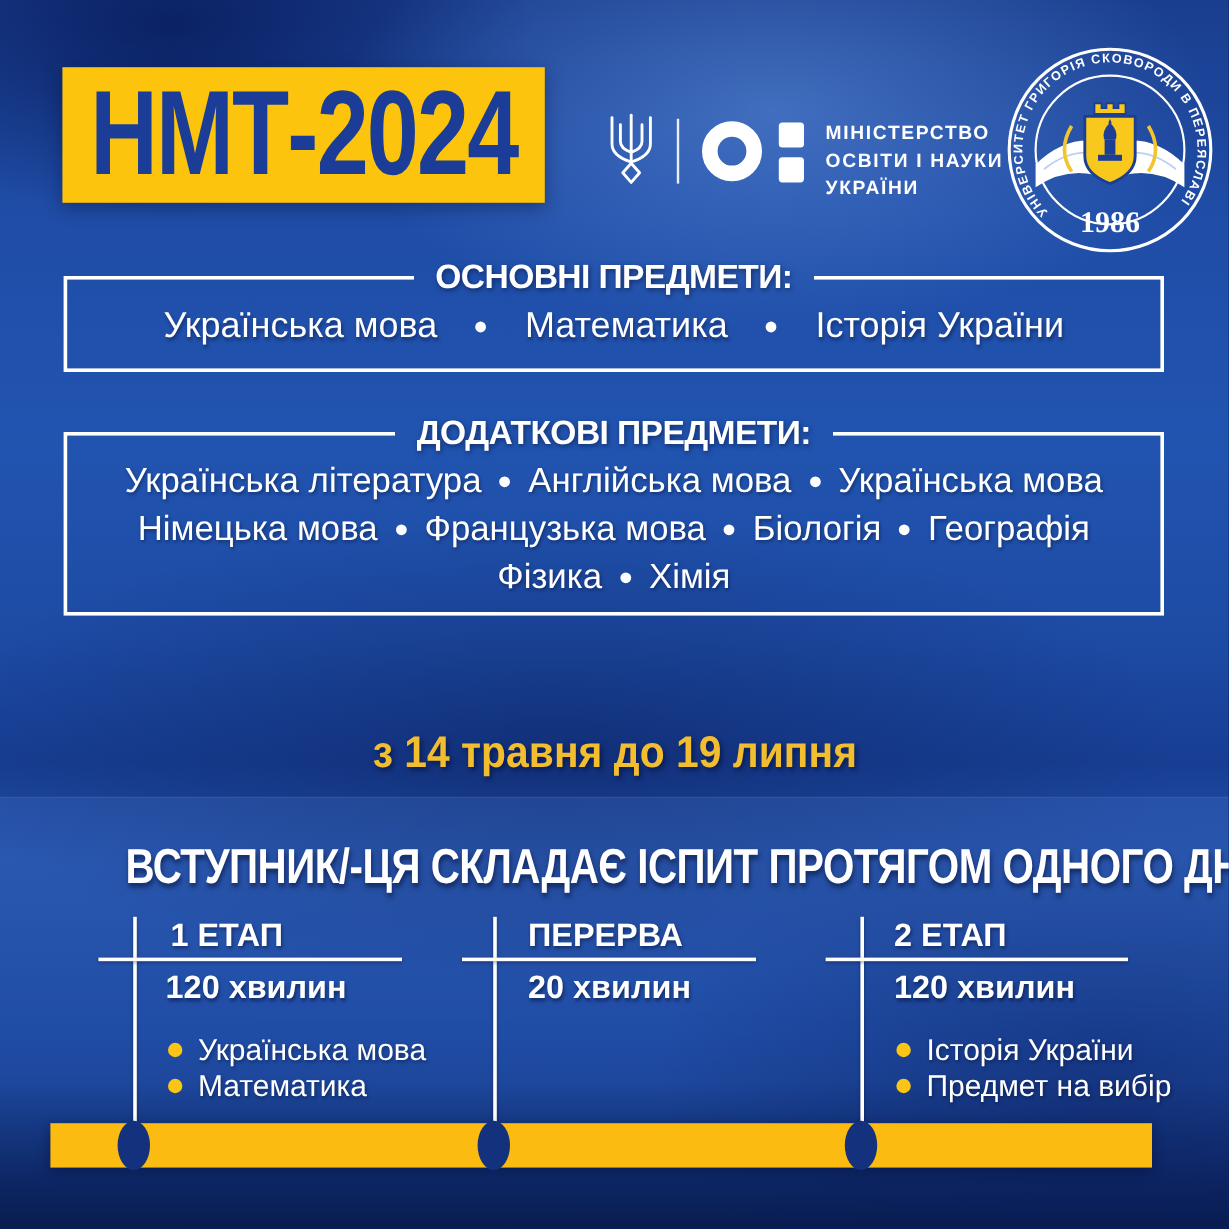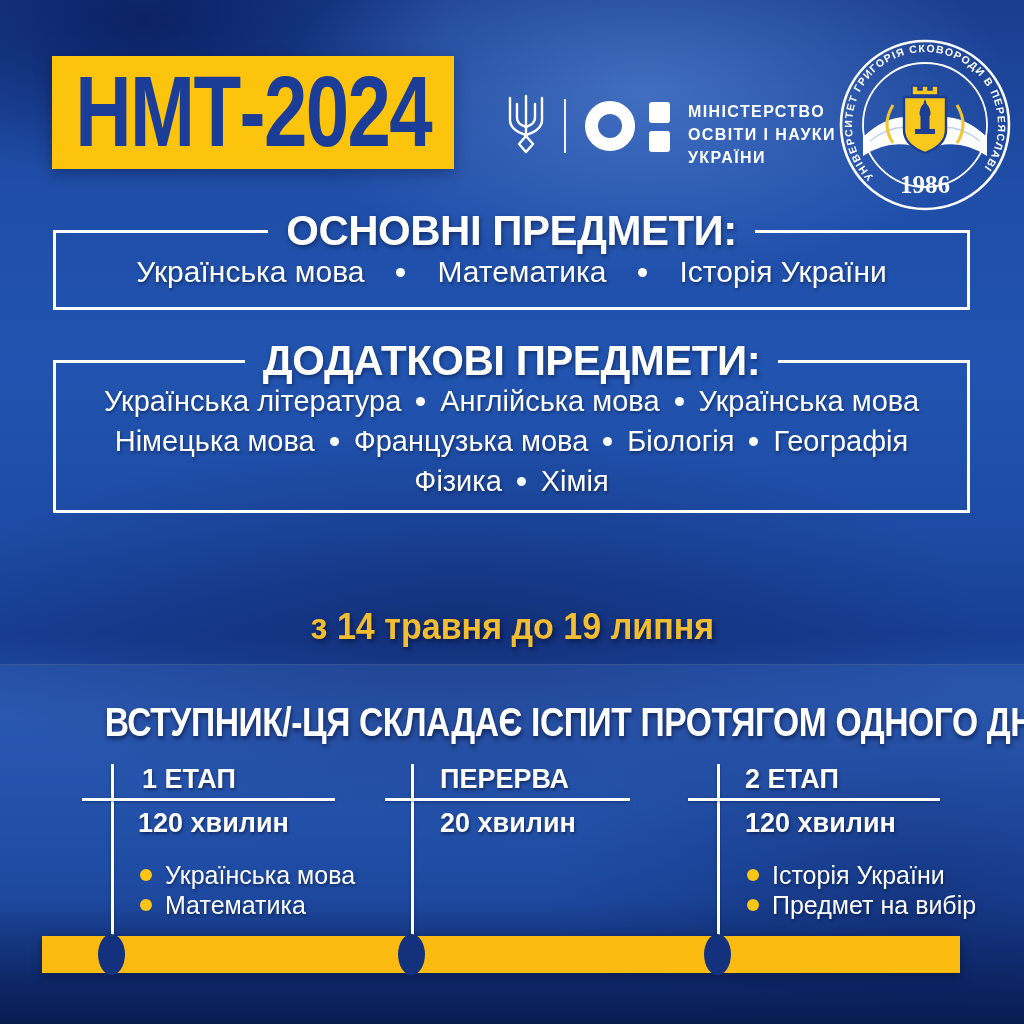--- a/index.html
+++ b/index.html
@@ -37,21 +37,21 @@
     font-weight:700; letter-spacing:1.4px; line-height:1.45; white-space:nowrap;
   }
   .seal { position:absolute; left:837px; top:37px; }
 
   
   fieldset.box {
     position:absolute; left:53px; width:917px; border:3px solid #fff;
     padding:0; text-align:center; color:#fff;
   }
   fieldset.box legend {
-    margin:0 auto; padding:0 18px; font-size:42px; font-weight:700;
+    margin:0 auto; padding:0 18px; font-size:28px; font-weight:700;
     letter-spacing:-.5px; line-height:40px; white-space:nowrap;
     text-shadow:1px 2px 4px rgba(0,10,40,.5);
   }
   .box-main { top:211px; height:99px; }
   .box-add  { top:341px; height:172px; }
   .subjects-row {
     display:flex; align-items:center; justify-content:center;
     height:40px; font-size:29px; font-weight:400; white-space:nowrap;
     text-shadow:1px 2px 3px rgba(0,10,40,.45);
   }

